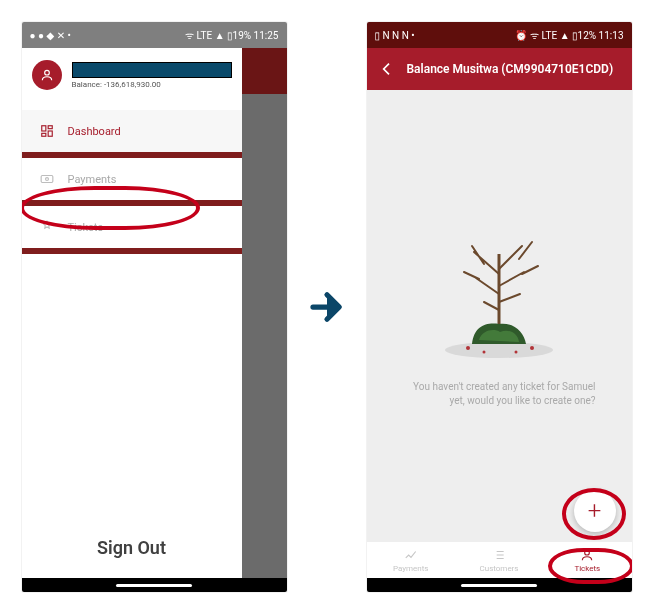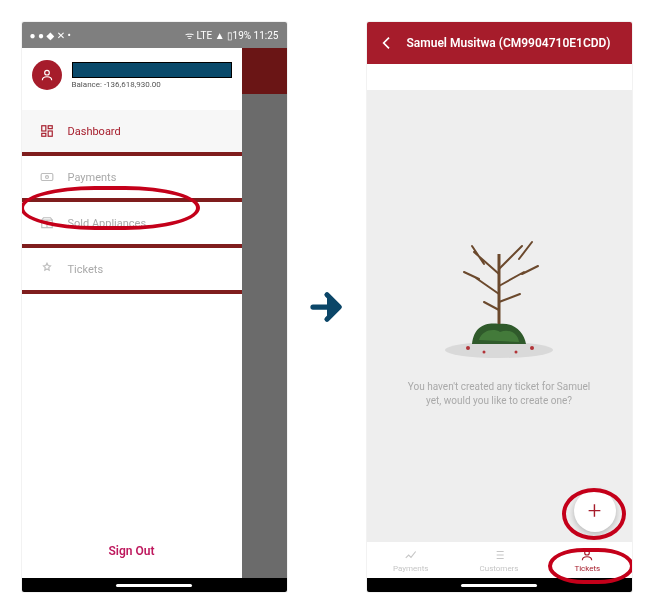--- a/index.html
+++ b/index.html
@@ -89,35 +89,35 @@
     margin-top: 16px;
     flex: 1;
   }
   .menu-item {
     display: flex;
     align-items: center;
     gap: 14px;
     padding: 14px 18px;
     font-size: 11px;
     color: #a9a9a9;
-    border-bottom: 4px solid #7f1d1d;
+    border-bottom: 6px solid #7f1d1d;
     position: relative;
   }
   .menu-item.active {
     background: #f7f7f7;
     color: #a61c2b;
   }
   .menu-icon {
     width: 14px; height: 14px;
     display: flex; align-items: center; justify-content: center;
   }
   .signout {
     text-align: center;
-    color: #be185d;
-    font-size: 12px;
+    color: #404040;
+    font-size: 18px;
     font-weight: 600;
     padding: 14px 0 20px;
   }
   .homebar {
     position: absolute;
     bottom: 0; left: 0; right: 0;
     height: 14px;
     background: #000;
     display: flex; align-items: center; justify-content: center;
   }
@@ -168,21 +168,21 @@
   .content-right {
     position: absolute;
     top: 68px; left: 0; right: 0; bottom: 50px;
     background: #eeeeee;
     display: flex;
     flex-direction: column;
     align-items: center;
     justify-content: center;
   }
   .empty-msg {
-    text-align: center;
+    text-align: right;
     font-size: 10px;
     color: #a9a9a9;
     padding: 0 36px;
     margin-top: 16px;
     line-height: 1.4;
   }
   .fab {
     position: absolute;
     right: 16px; bottom: 60px;
     width: 42px; height: 42px;
@@ -268,56 +268,51 @@
             <svg width="14" height="14" viewBox="0 0 24 24" fill="none" stroke="#bdbdbd" stroke-width="2">
                 <rect x="2" y="6" width="20" height="12" rx="2"></rect>
                 <circle cx="12" cy="12" r="2.5"></circle>
               </svg>
           </span>
           <span>Payments</span>
         </div>
         <div class="menu-item">
           <span class="menu-icon">
             <svg width="14" height="14" viewBox="0 0 24 24" fill="none" stroke="#bdbdbd" stroke-width="2">
-                <rect x="3" y="7" width="18" height="13"></rect>
-                <path d="M3 7l3-4h12l3 4M12 7v13"></path>
-              </svg>
-          </span>
-          <span>Sold Appliances</span>
-        </div>
-        <div class="menu-item">
-          <span class="menu-icon">
-            <svg width="14" height="14" viewBox="0 0 24 24" fill="none" stroke="#bdbdbd" stroke-width="2">
                 <path d="M12 2l2 4 4 .6-3 3 .7 4.4L12 12l-3.7 2 .7-4.4-3-3L10 6z"></path>
               </svg>
           </span>
           <span>Tickets</span>
         </div>
       </div>
       <div class="signout">Sign Out</div>
     </div>
     <div class="homebar"></div>
     <div class="ring ring-customers"></div>
   </div>
 
   <div class="arrow">
     <svg width="42" height="42" viewBox="0 0 24 24">
         <path d="M4 12h12M12 5l7 7-7 7" stroke="#0b4668" stroke-width="3" fill="none" stroke-linecap="round" stroke-linejoin="round"></path>
         <path d="M12 5l7 7-7 7" fill="#0b4668"></path>
       </svg>
   </div>
 
   <div class="phone phone-right">
+    <div class="statusbar">
+      <span class="status-icons">▯ N N N •</span>
+      <span class="status-icons">⏰ ᯤ LTE ▲ ▯12% 11:13</span>
+    </div>
     <div class="appbar">
       <span>
         <svg width="16" height="16" viewBox="0 0 24 24" fill="none" stroke="#fff" stroke-width="2.5">
             <path d="M15 4l-8 8 8 8"></path>
           </svg>
       </span>
-      <span>Samuel Musitwa (CM9904710E1CDD)</span>
+      <span>Balance Musitwa (CM9904710E1CDD)</span>
     </div>
     <div class="content-right">
       <svg width="150" height="140" viewBox="0 0 150 140">
         <ellipse cx="75" cy="126" rx="54" ry="8" fill="#d9d9d9"></ellipse>
         <path d="M75 118 V30" stroke="#6b492d" stroke-width="3"></path>
         <path d="M75 50 L50 28 M75 45 L98 22 M75 62 L100 48 M75 70 L52 54 M75 78 L96 70 M75 86 L60 78 M60 40 L48 22 M95 35 L108 18 M55 55 L40 48 M98 50 L114 42" stroke="#6b492d" stroke-width="2" fill="none" stroke-linecap="round"></path>
         <path d="M48 120 C50 102 62 98 75 100 C90 98 100 108 102 120 Z" fill="#2f5a2b"></path>
         <path d="M55 116 C58 106 70 104 76 108 C86 104 94 110 95 118 Z" fill="#437a3a"></path>
         <circle cx="44" cy="124" r="2" fill="#b23338"></circle>
           <circle cx="108" cy="124" r="2" fill="#b23338"></circle>

